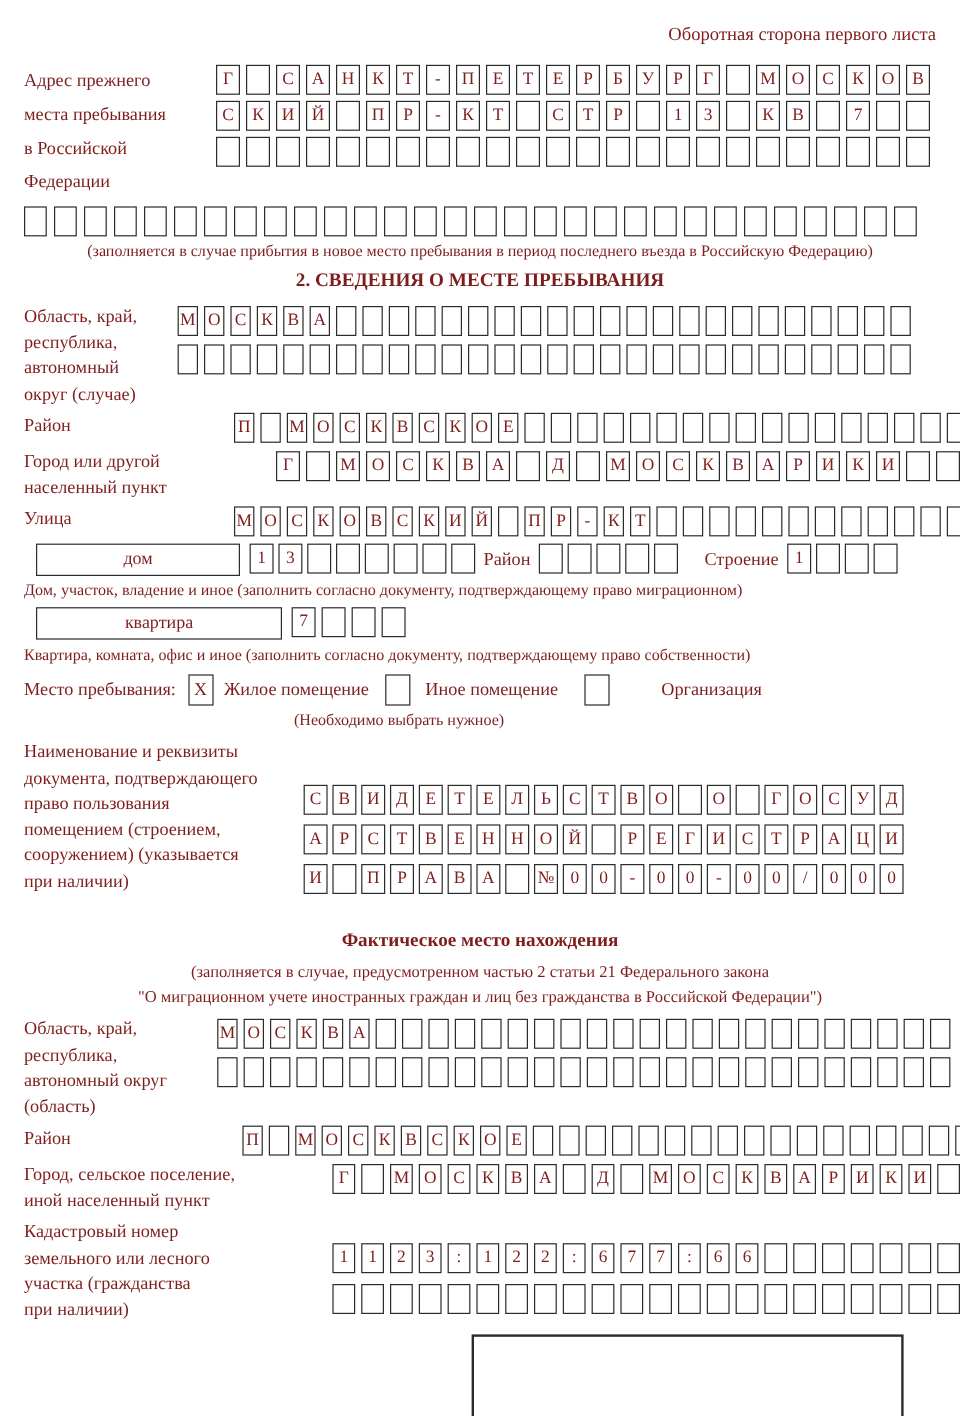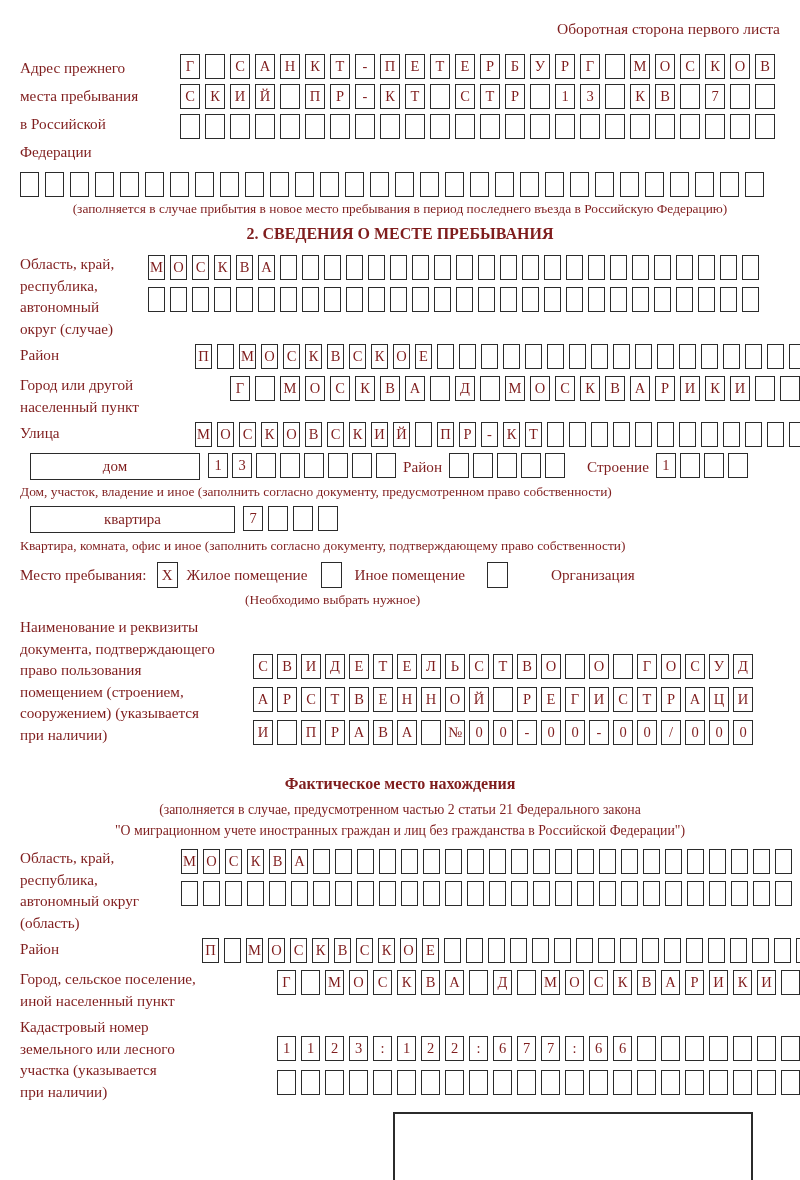--- a/index.html
+++ b/index.html
@@ -376,21 +376,21 @@
         <span class="cell"></span>
       </div>
     <div class="inline-lbl" style="margin-left:22px;">Строение</div>
     <div class="cells house-cells">
         <span class="cell">1</span>
         <span class="cell"></span>
         <span class="cell"></span>
         <span class="cell"></span>
       </div>
   </div>
-  <div class="caption" style="margin-top:4px;">Дом, участок, владение и иное (заполнить согласно документу, предусмотренном право собственности)</div>
+  <div class="caption" style="margin-top:4px;">Дом, участок, владение и иное (заполнить согласно документу, подтверждающему право миграционном)</div>
 
   <div class="flexrow mt6">
     <div class="wide-box apt-box">квартира</div>
     <div class="cells apt-cells" style="margin-left:8px;">
         <span class="cell">7</span>
         <span class="cell"></span>
         <span class="cell"></span>
         <span class="cell"></span>
       </div>
   </div>
@@ -632,21 +632,21 @@
         <span class="cell">К</span>
         <span class="cell">И</span>
         <span class="cell"></span>
       </div>
   </div>
 
   <div class="flexrow mt5">
     <div class="lbl w210">
       <div>Кадастровый номер</div>
       <div>земельного или лесного</div>
-      <div>участка (указывается</div>
+      <div>участка (гражданства</div>
       <div>при наличии)</div>
     </div>
     <div class="rows-col" style="gap:9px;margin-top:20px;">
       <div class="cells r22">
           <span class="cell">1</span>
           <span class="cell">1</span>
           <span class="cell">2</span>
           <span class="cell">3</span>
           <span class="cell">:</span>
           <span class="cell">1</span>

